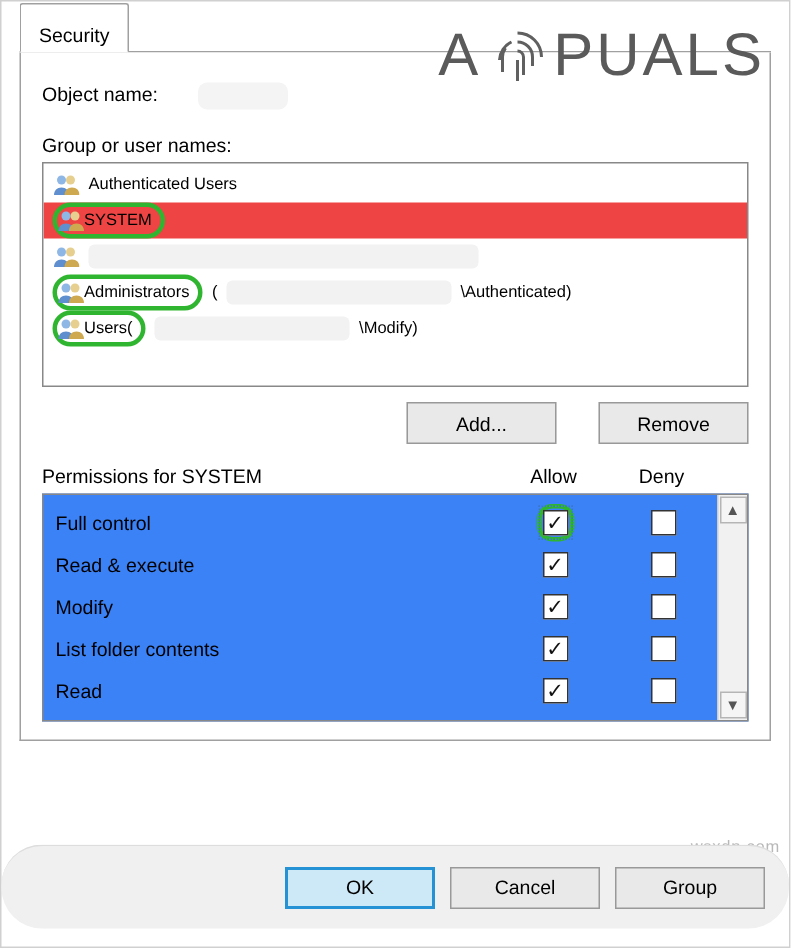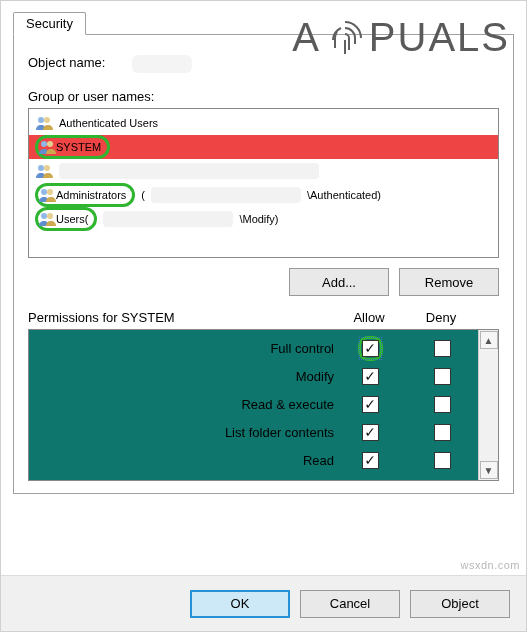--- a/index.html
+++ b/index.html
@@ -22,21 +22,21 @@
     display: flex;
     align-items: flex-end;
     margin-top: 8px;
     height: 26px;
     border-bottom: 1px solid #a0a0a0;
   }
   .tab {
     border: 1px solid #a0a0a0;
     border-bottom: 1px solid #fff;
     background: #fff;
-    padding: 3px 12px 3px 12px;
+    padding: 13px 12px 3px 12px;
     position: relative;
     top: 1px;
     border-top-left-radius: 2px;
     border-top-right-radius: 2px;
     font-size: 13px;
   }
   .content {
     border: 1px solid #a0a0a0;
     border-top: none;
     padding: 14px 14px 12px 14px;
@@ -88,21 +88,21 @@
   .blur-segment {
     display: inline-block;
     height: 16px;
     background: #f2f2f2;
     border-radius: 4px;
   }
   
   .btnrow {
     display: flex;
     justify-content: flex-end;
-    gap: 10px;
+    gap: 28px;
     margin: 10px 0 14px 0;
   }
   .btn {
     min-width: 100px; height: 28px;
     border: 1px solid #999;
     background: #e9e9e9;
     font-size: 13px;
     padding: 0 6px;
     cursor: default;
     outline: none;
@@ -117,22 +117,21 @@
     margin-bottom: 4px;
   }
   .perm-header .ph-label { flex: 1; }
   .ph-col { width: 72px; text-align: center; }
   .ph-scroll-spacer { width: 22px; }
   
   .permbox {
     border: 1px solid #888;
     height: 152px;
     display: flex;
-    background: #0f766e;
-    text-align: right;
+    background: #3b82f6;
   }
   .perm-rows {
     flex: 1;
     padding: 4px 0 4px 8px;
     overflow: hidden;
   }
   .perm-row {
     display: flex;
     align-items: center;
     height: 28px;
@@ -173,29 +172,30 @@
   .sb-btn {
     width: 18px; height: 18px;
     border: 1px solid #b5b5b5;
     background: #f5f5f5;
     display: flex; align-items: center; justify-content: center;
     font-size: 10px; color: #555;
   }
   
   .dlg-btnbar {
     position: absolute;
-    left: 0; right: 0; bottom: 0;
+    left: 0; right: 0; bottom: 12px;
     height: 56px;
     background: #f0f0f0;
     border-top: 1px solid #ddd;
     display: flex;
     justify-content: flex-end;
     align-items: center;
     gap: 10px;
     padding: 0 16px;
+    border-radius: 27px;
   }
   
   .wm {
     position: absolute;
     top: 14px; right: 16px;
     display: flex; align-items: center;
     gap: 2px;
     color: #5a5a5a;
     pointer-events: none;
   }
@@ -344,31 +344,31 @@
             <span class="cb-ring">
               <span class="cb checked cb-focus"></span>
             </span>
           </div>
           <div class="perm-cell">
               <span class="cb"></span>
             </div>
         </div>
 
         <div class="perm-row">
+          <div class="perm-name">Read &amp; execute</div>
+          <div class="perm-cell">
+              <span class="cb checked"></span>
+            </div>
+          <div class="perm-cell">
+              <span class="cb"></span>
+            </div>
+        </div>
+
+        <div class="perm-row">
           <div class="perm-name">Modify</div>
-          <div class="perm-cell">
-              <span class="cb checked"></span>
-            </div>
-          <div class="perm-cell">
-              <span class="cb"></span>
-            </div>
-        </div>
-
-        <div class="perm-row">
-          <div class="perm-name">Read &amp; execute</div>
           <div class="perm-cell">
               <span class="cb checked"></span>
             </div>
           <div class="perm-cell">
               <span class="cb"></span>
             </div>
         </div>
 
         <div class="perm-row">
           <div class="perm-name">List folder contents</div>
@@ -396,16 +396,16 @@
       </div>
     </div>
 
   </div>
 
   <div class="bottom-wm">wsxdn.com</div>
 
   <div class="dlg-btnbar">
     <button class="btn primary">OK</button>
     <button class="btn">Cancel</button>
-    <button class="btn">Object</button>
+    <button class="btn">Group</button>
   </div>
 
 </div>
 
 </body></html>

